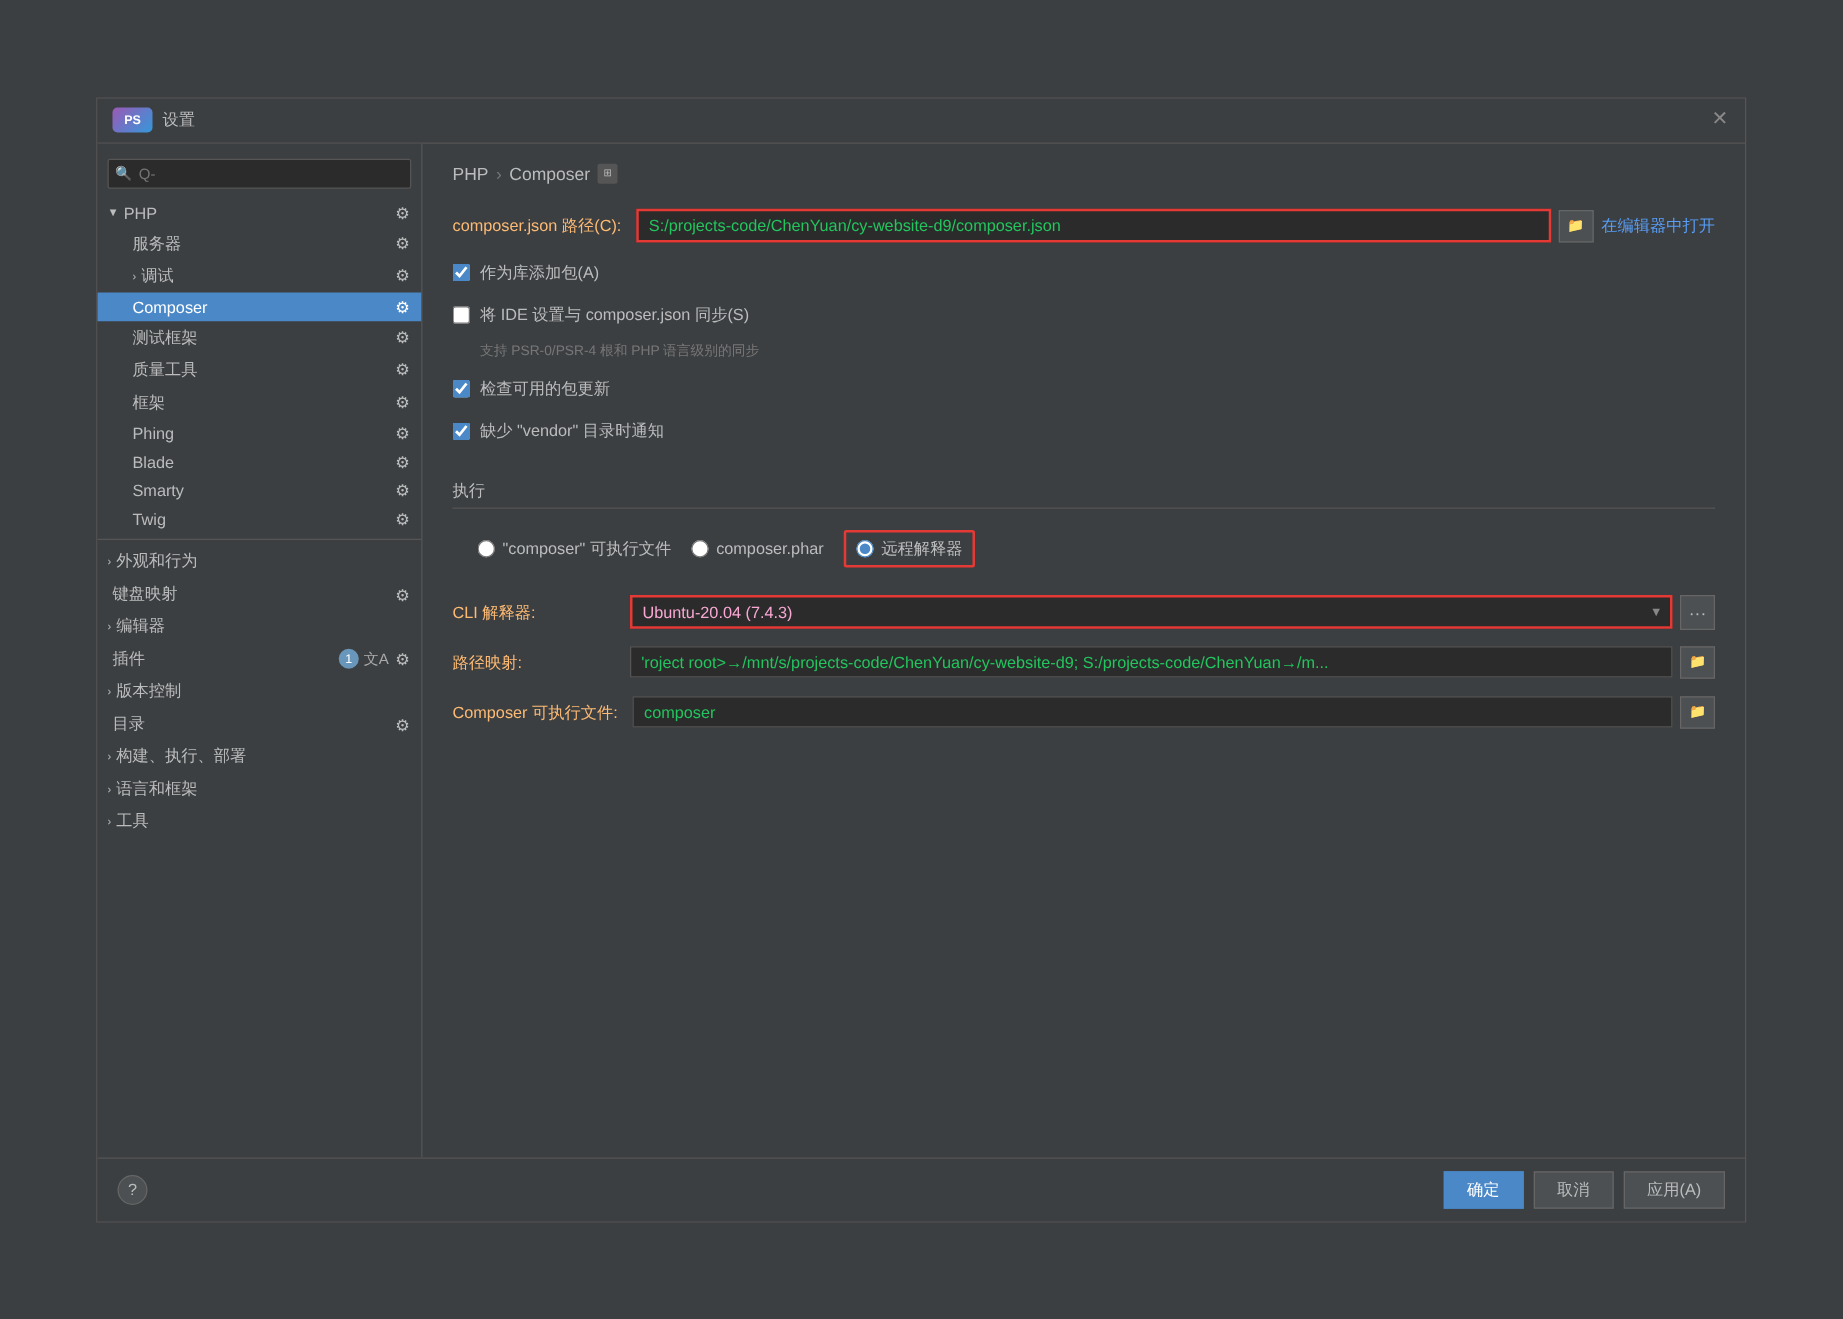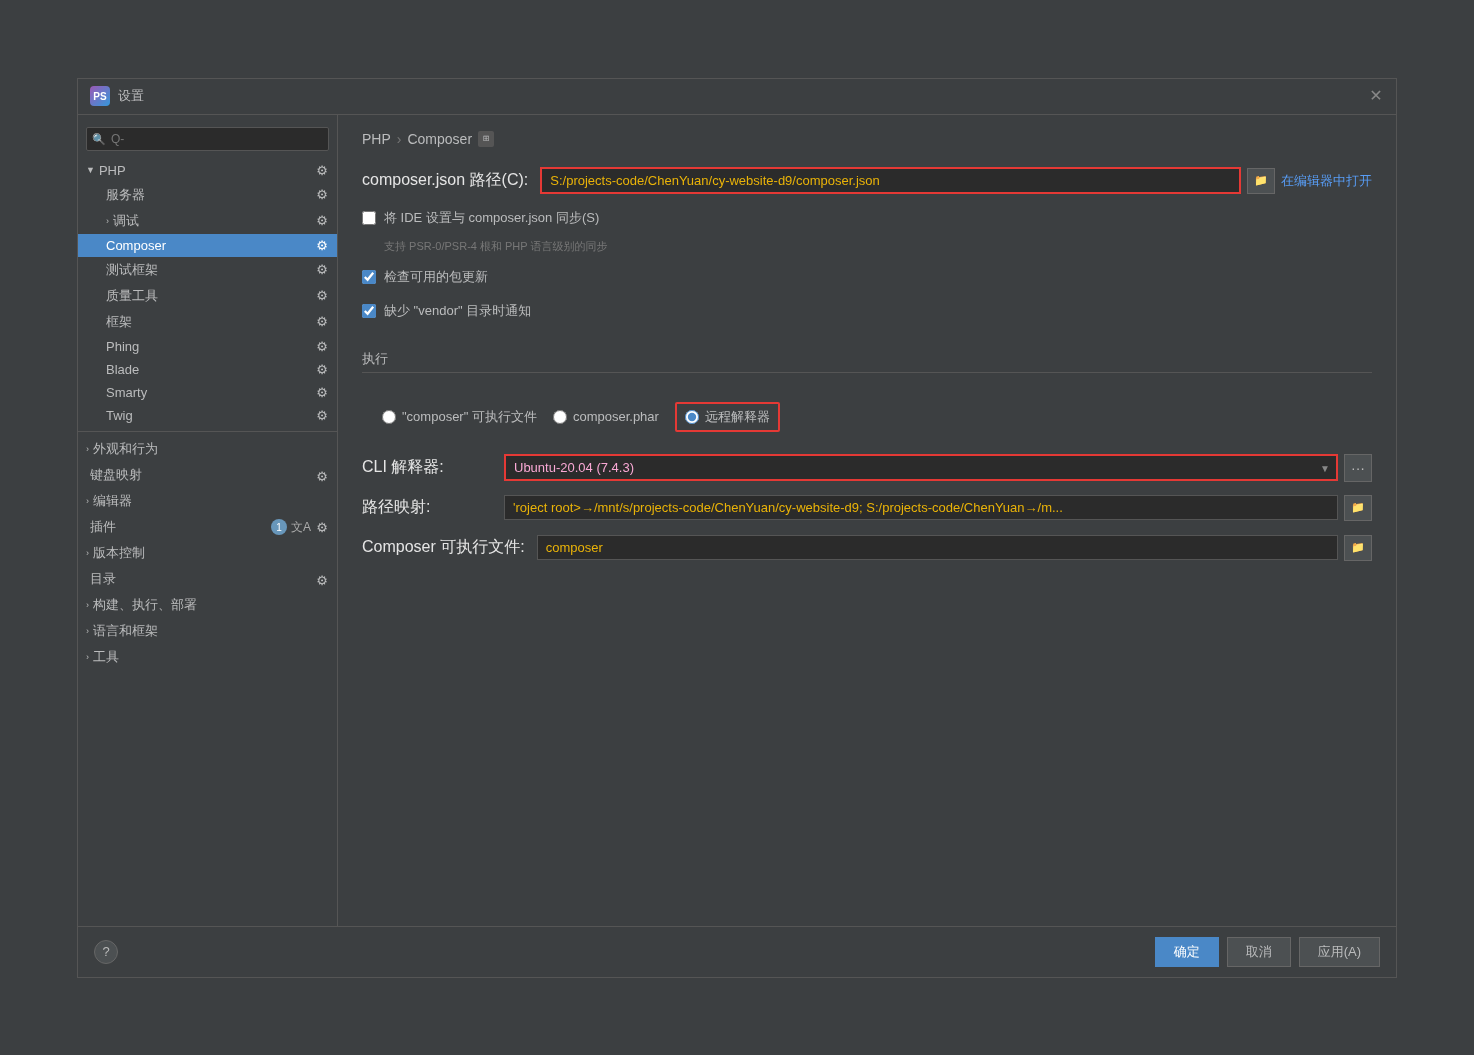--- a/index.html
+++ b/index.html
@@ -30,21 +30,21 @@
       background: #3c3f41;
       border-bottom: 1px solid #555;
       height: 36px;
     }
     .title-bar-left {
       display: flex;
       align-items: center;
       gap: 8px;
     }
     .app-icon {
-      width: 20px;
+      width: 32px;
       height: 20px;
       background: linear-gradient(135deg, #9b59b6, #3498db);
       border-radius: 4px;
       display: flex;
       align-items: center;
       justify-content: center;
       font-size: 10px;
       color: white;
       font-weight: bold;
     }
@@ -179,35 +179,35 @@
       font-size: 8px;
     }
     
     .form-row {
       display: flex;
       align-items: center;
       gap: 12px;
       min-height: 28px;
     }
     .form-label {
-      color: #e5e5e5;
-      font-size: 16px;
+      color: #fdba74;
+      font-size: 13px;
       white-space: nowrap;
       min-width: 130px;
     }
     .form-field-wrap {
       flex: 1;
       display: flex;
       align-items: center;
       gap: 6px;
     }
     .text-input {
       background: #2b2b2b;
       border: 1px solid #555;
-      color: #eab308;
+      color: #22c55e;
       padding: 4px 8px;
       font-size: 13px;
       outline: none;
       flex: 1;
     }
     .text-input.highlighted {
       border: 2px solid #e53935;
     }
     .browse-btn {
       background: #4c5052;
@@ -247,21 +247,21 @@
       color: #777;
       font-size: 11px;
       padding-left: 22px;
       margin-top: -2px;
     }
     .section-label {
       color: #bbbcbd;
       font-size: 13px;
       border-bottom: 1px solid #555;
       padding-bottom: 4px;
-      margin: 8px 0 17px 0;
+      margin: 8px 0 5px 0;
     }
     .radio-row {
       display: flex;
       align-items: center;
       gap: 16px;
     }
     .radio-option {
       display: flex;
       align-items: center;
       gap: 6px;
@@ -490,20 +490,24 @@
         <span class="form-label">composer.json 路径(C):</span>
         <div class="form-field-wrap">
           <input class="text-input highlighted" type="text" style="width: 620px;" value="S:/projects-code/ChenYuan/cy-website-d9/composer.json">
           <button class="browse-btn">
             <span>📁</span>
           </button>
           <span class="open-link">在编辑器中打开</span>
         </div>
       </div>
 
+      <div class="checkbox-row">
+        <input type="checkbox" id="cb1" checked="" style="">
+        <label class="checkbox-label" for="cb1">作为库添加包(A)</label>
+      </div>
 
       <div class="checkbox-row">
         <input type="checkbox" id="cb2" style="">
         <label class="checkbox-label" for="cb2">将 IDE 设置与 composer.json 同步(S)</label>
       </div>
       <div class="hint-text">支持 PSR-0/PSR-4 根和 PHP 语言级别的同步</div>
 
       <div class="checkbox-row">
         <input type="checkbox" id="cb3" checked="" style="">
         <label class="checkbox-label" for="cb3">检查可用的包更新</label>

